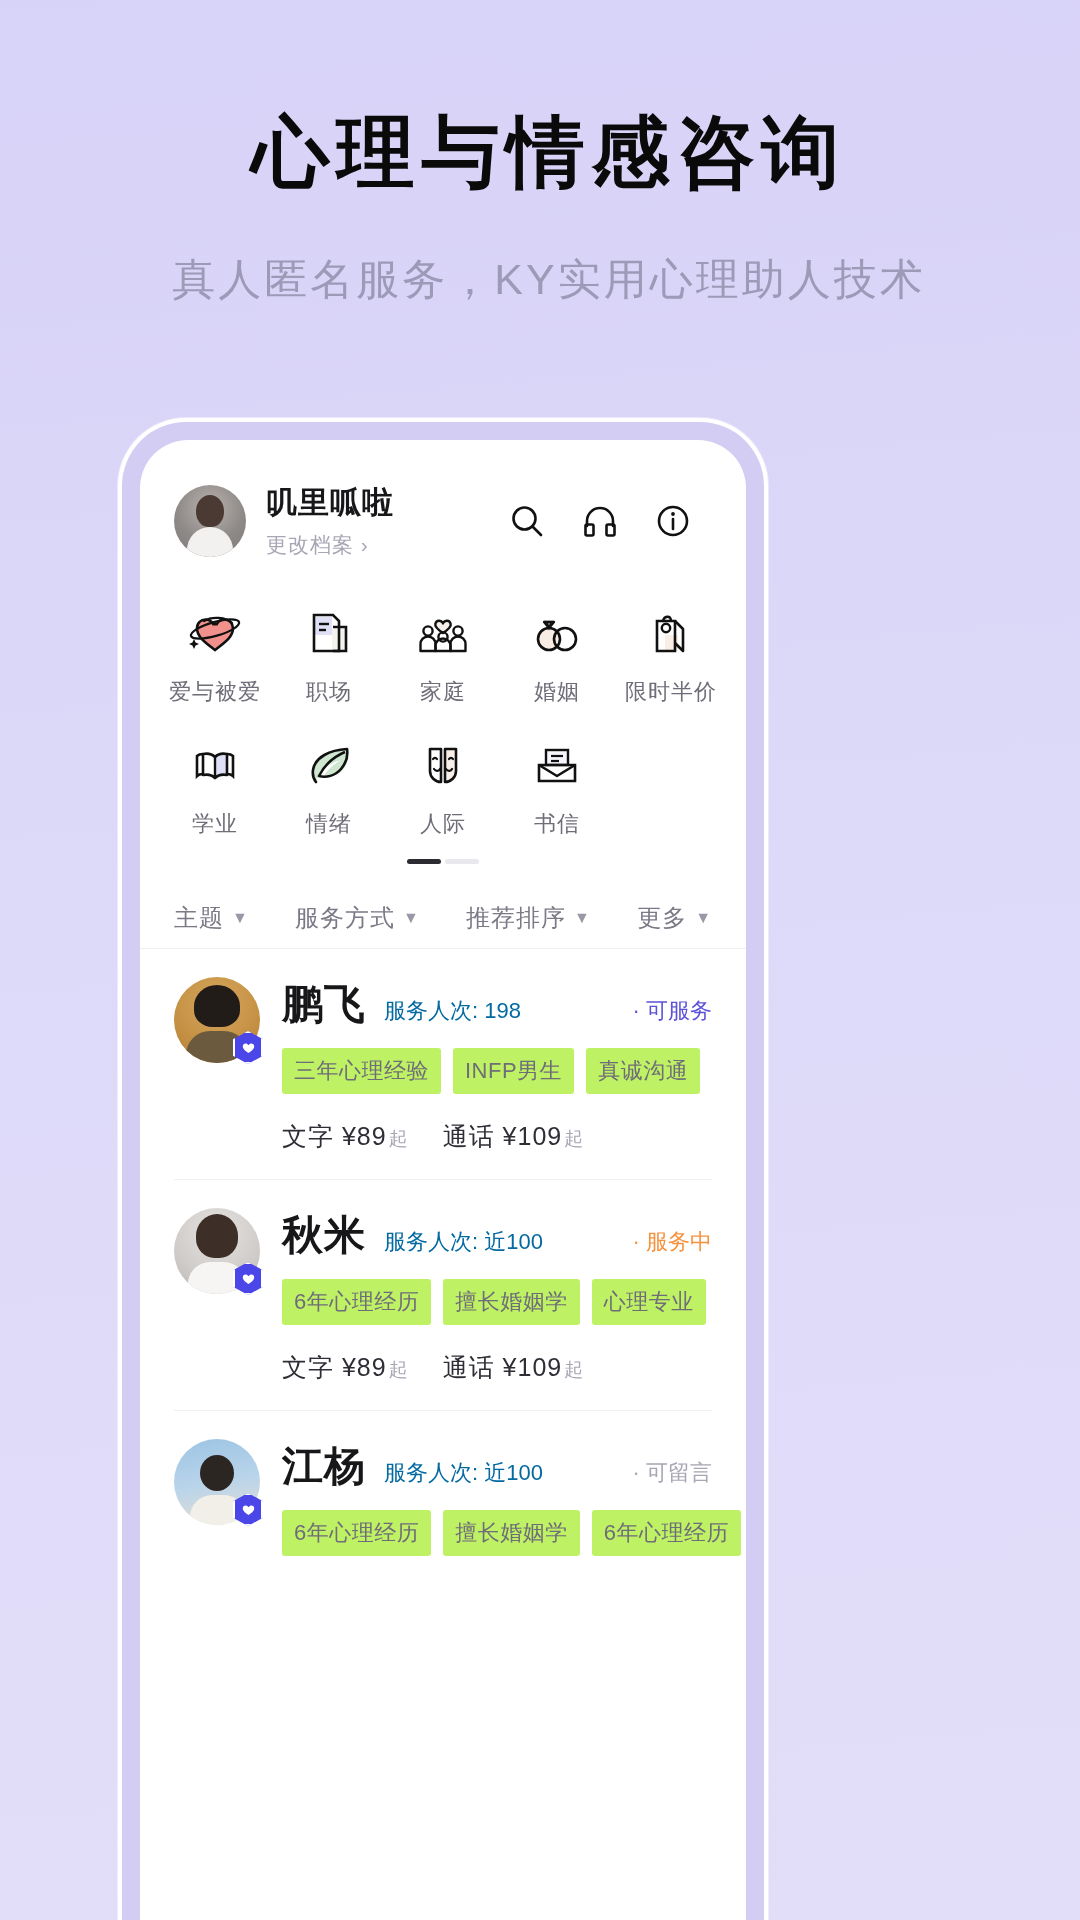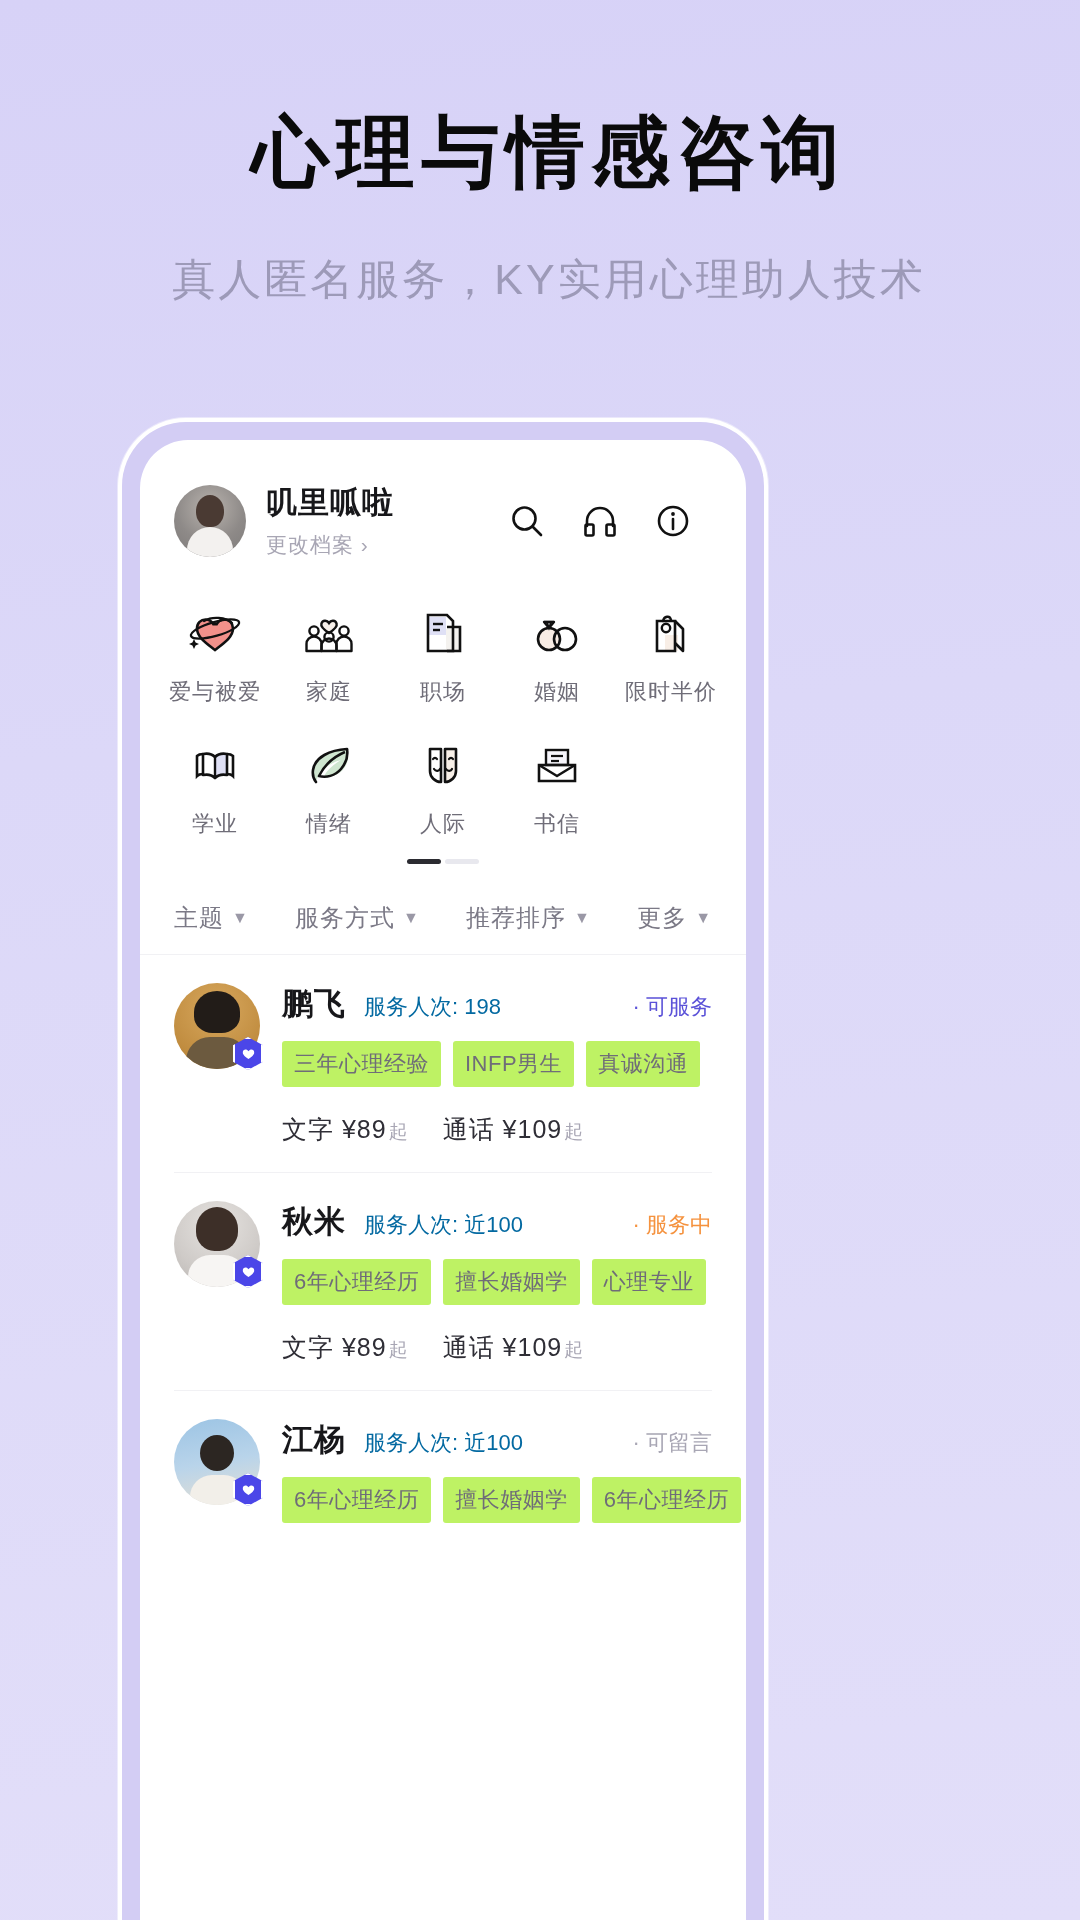--- a/index.html
+++ b/index.html
@@ -96,21 +96,21 @@
   .cat-ico svg { display: block; }
   .cat-label { margin-top: 14px; font-size: 22px; color: #6f6d78; letter-spacing: 1px; }
 
   .pager { display: flex; justify-content: center; gap: 4px; margin-top: 6px; }
   .pager i { display: block; width: 34px; height: 5px; border-radius: 3px; background: #e8e8ee; }
   .pager i.on { background: #2b2b31; }
 
   
   .filters {
     display: flex; align-items: center; justify-content: space-between;
-    padding: 38px 34px 20px 34px;
+    padding: 38px 34px 14px 34px;
     border-bottom: 1px solid #f1f1f4;
   }
   .filter { font-size: 24px; color: #7b7986; letter-spacing: 1px; display: flex; align-items: center; gap: 8px; }
   .caret { font-size: 16px; color: #9a98a6; }
 
   
   .list { padding: 0 34px; }
   .row { padding: 28px 0 26px; border-bottom: 1px solid #f1f1f4; }
   .row-top { display: flex; align-items: flex-start; }
   .av {
@@ -132,21 +132,21 @@
     width: 30px; height: 33px;
     background: #4b46e8;
     clip-path: polygon(50% 0%, 100% 25%, 100% 75%, 50% 100%, 0% 75%, 0% 25%);
     display: flex; align-items: center; justify-content: center;
     border: 2px solid #fff;
   }
   .badge-v svg { display: block; }
 
   .row-body { flex: 1 1 auto; margin-left: 22px; min-width: 0; }
   .name-line { display: flex; align-items: baseline; }
-  .c-name { font-size: 31px; font-weight: 700; color: #17171a; letter-spacing: 1px; }
+  .c-name { font-size: 41px; font-weight: 700; color: #17171a; letter-spacing: 1px; }
   .c-meta { margin-left: 18px; font-size: 22px; color: #0369a1; }
   .status { margin-left: auto; font-size: 22px; white-space: nowrap; padding-left: 12px; }
   .status.purple { color: #5b52d8; }
   .status.orange { color: #f5923e; }
   .status.gray   { color: #a8a6b4; }
 
   .tags { margin-top: 16px; display: flex; gap: 12px; flex-wrap: nowrap; }
   .tag {
     background: #bef264; color: #6f6d78;
     font-size: 22px; padding: 8px 12px; border-radius: 3px;
@@ -213,44 +213,44 @@
             <ellipse cx="29" cy="22" rx="25" ry="7" transform="rotate(-16 29 22)" stroke="#111" stroke-width="2.3" fill="none"></ellipse>
             <path d="M8 32l1.6 3.4L13 37l-3.4 1.6L8 42l-1.6-3.4L3 37l3.4-1.6z" fill="#111"></path>
           </svg>
         </div>
         <div class="cat-label">爱与被爱</div>
       </div>
 
       <div class="cat">
         <div class="cat-ico">
           <svg width="58" height="50" viewBox="0 0 58 50" fill="none">
+            <rect x="14" y="10" width="18" height="18" fill="#dfe0f5"></rect>
+            <rect x="32" y="22" width="14" height="22" fill="#f4f2ef"></rect>
+            <path d="M14 8h19l6 6v30H14z" stroke="#111" stroke-width="2.6" fill="none"></path>
+            <path d="M33 20h13v24H33" stroke="#111" stroke-width="2.6" fill="none"></path>
+            <line x1="19" y1="17" x2="29" y2="17" stroke="#111" stroke-width="2.4"></line>
+            <line x1="19" y1="23" x2="26" y2="23" stroke="#111" stroke-width="2.4"></line>
+          </svg>
+        </div>
+        <div class="cat-label">职场</div>
+      </div>
+
+      <div class="cat">
+        <div class="cat-ico">
+          <svg width="58" height="50" viewBox="0 0 58 50" fill="none">
             <path d="M29 16c-2-3.2-6.5-3-7.6.6-.9 2.9 2.4 6 7.6 9.4 5.2-3.4 8.5-6.5 7.6-9.4C35.5 13 31 12.8 29 16z" fill="#f6efe9" stroke="#111" stroke-width="2.4"></path>
             <circle cx="14" cy="24" r="4.6" stroke="#111" stroke-width="2.4"></circle>
             <path d="M6.5 44v-7a7.5 7.5 0 0 1 15 0v7z" stroke="#111" stroke-width="2.4" stroke-linejoin="round"></path>
             <circle cx="44" cy="24" r="4.6" stroke="#111" stroke-width="2.4"></circle>
             <path d="M36.5 44v-7a7.5 7.5 0 0 1 15 0v7z" stroke="#111" stroke-width="2.4" stroke-linejoin="round"></path>
             <circle cx="29" cy="30" r="4.6" stroke="#111" stroke-width="2.4"></circle>
             <path d="M21.5 44v-5a7.5 7.5 0 0 1 15 0v5z" stroke="#111" stroke-width="2.4" stroke-linejoin="round"></path>
           </svg>
         </div>
         <div class="cat-label">家庭</div>
-      </div>
-
-      <div class="cat">
-        <div class="cat-ico">
-          <svg width="58" height="50" viewBox="0 0 58 50" fill="none">
-            <rect x="14" y="10" width="18" height="18" fill="#dfe0f5"></rect>
-            <rect x="32" y="22" width="14" height="22" fill="#f4f2ef"></rect>
-            <path d="M14 8h19l6 6v30H14z" stroke="#111" stroke-width="2.6" fill="none"></path>
-            <path d="M33 20h13v24H33" stroke="#111" stroke-width="2.6" fill="none"></path>
-            <line x1="19" y1="17" x2="29" y2="17" stroke="#111" stroke-width="2.4"></line>
-            <line x1="19" y1="23" x2="26" y2="23" stroke="#111" stroke-width="2.4"></line>
-          </svg>
-        </div>
-        <div class="cat-label">职场</div>
       </div>
 
       <div class="cat">
         <div class="cat-ico">
           <svg width="58" height="50" viewBox="0 0 58 50" fill="none">
             <path d="M10 32a11 11 0 0 0 22 0 11 11 0 0 0-22 0z" fill="#f8ece4"></path>
             <circle cx="21" cy="32" r="11" stroke="#111" stroke-width="2.6" fill="none"></circle>
             <circle cx="37" cy="32" r="11" stroke="#111" stroke-width="2.6" fill="none"></circle>
             <path d="M21 21l-5-6h10z" stroke="#111" stroke-width="2.3" fill="none" stroke-linejoin="round"></path>
             <path d="M16 15h10" stroke="#111" stroke-width="2.3"></path>

